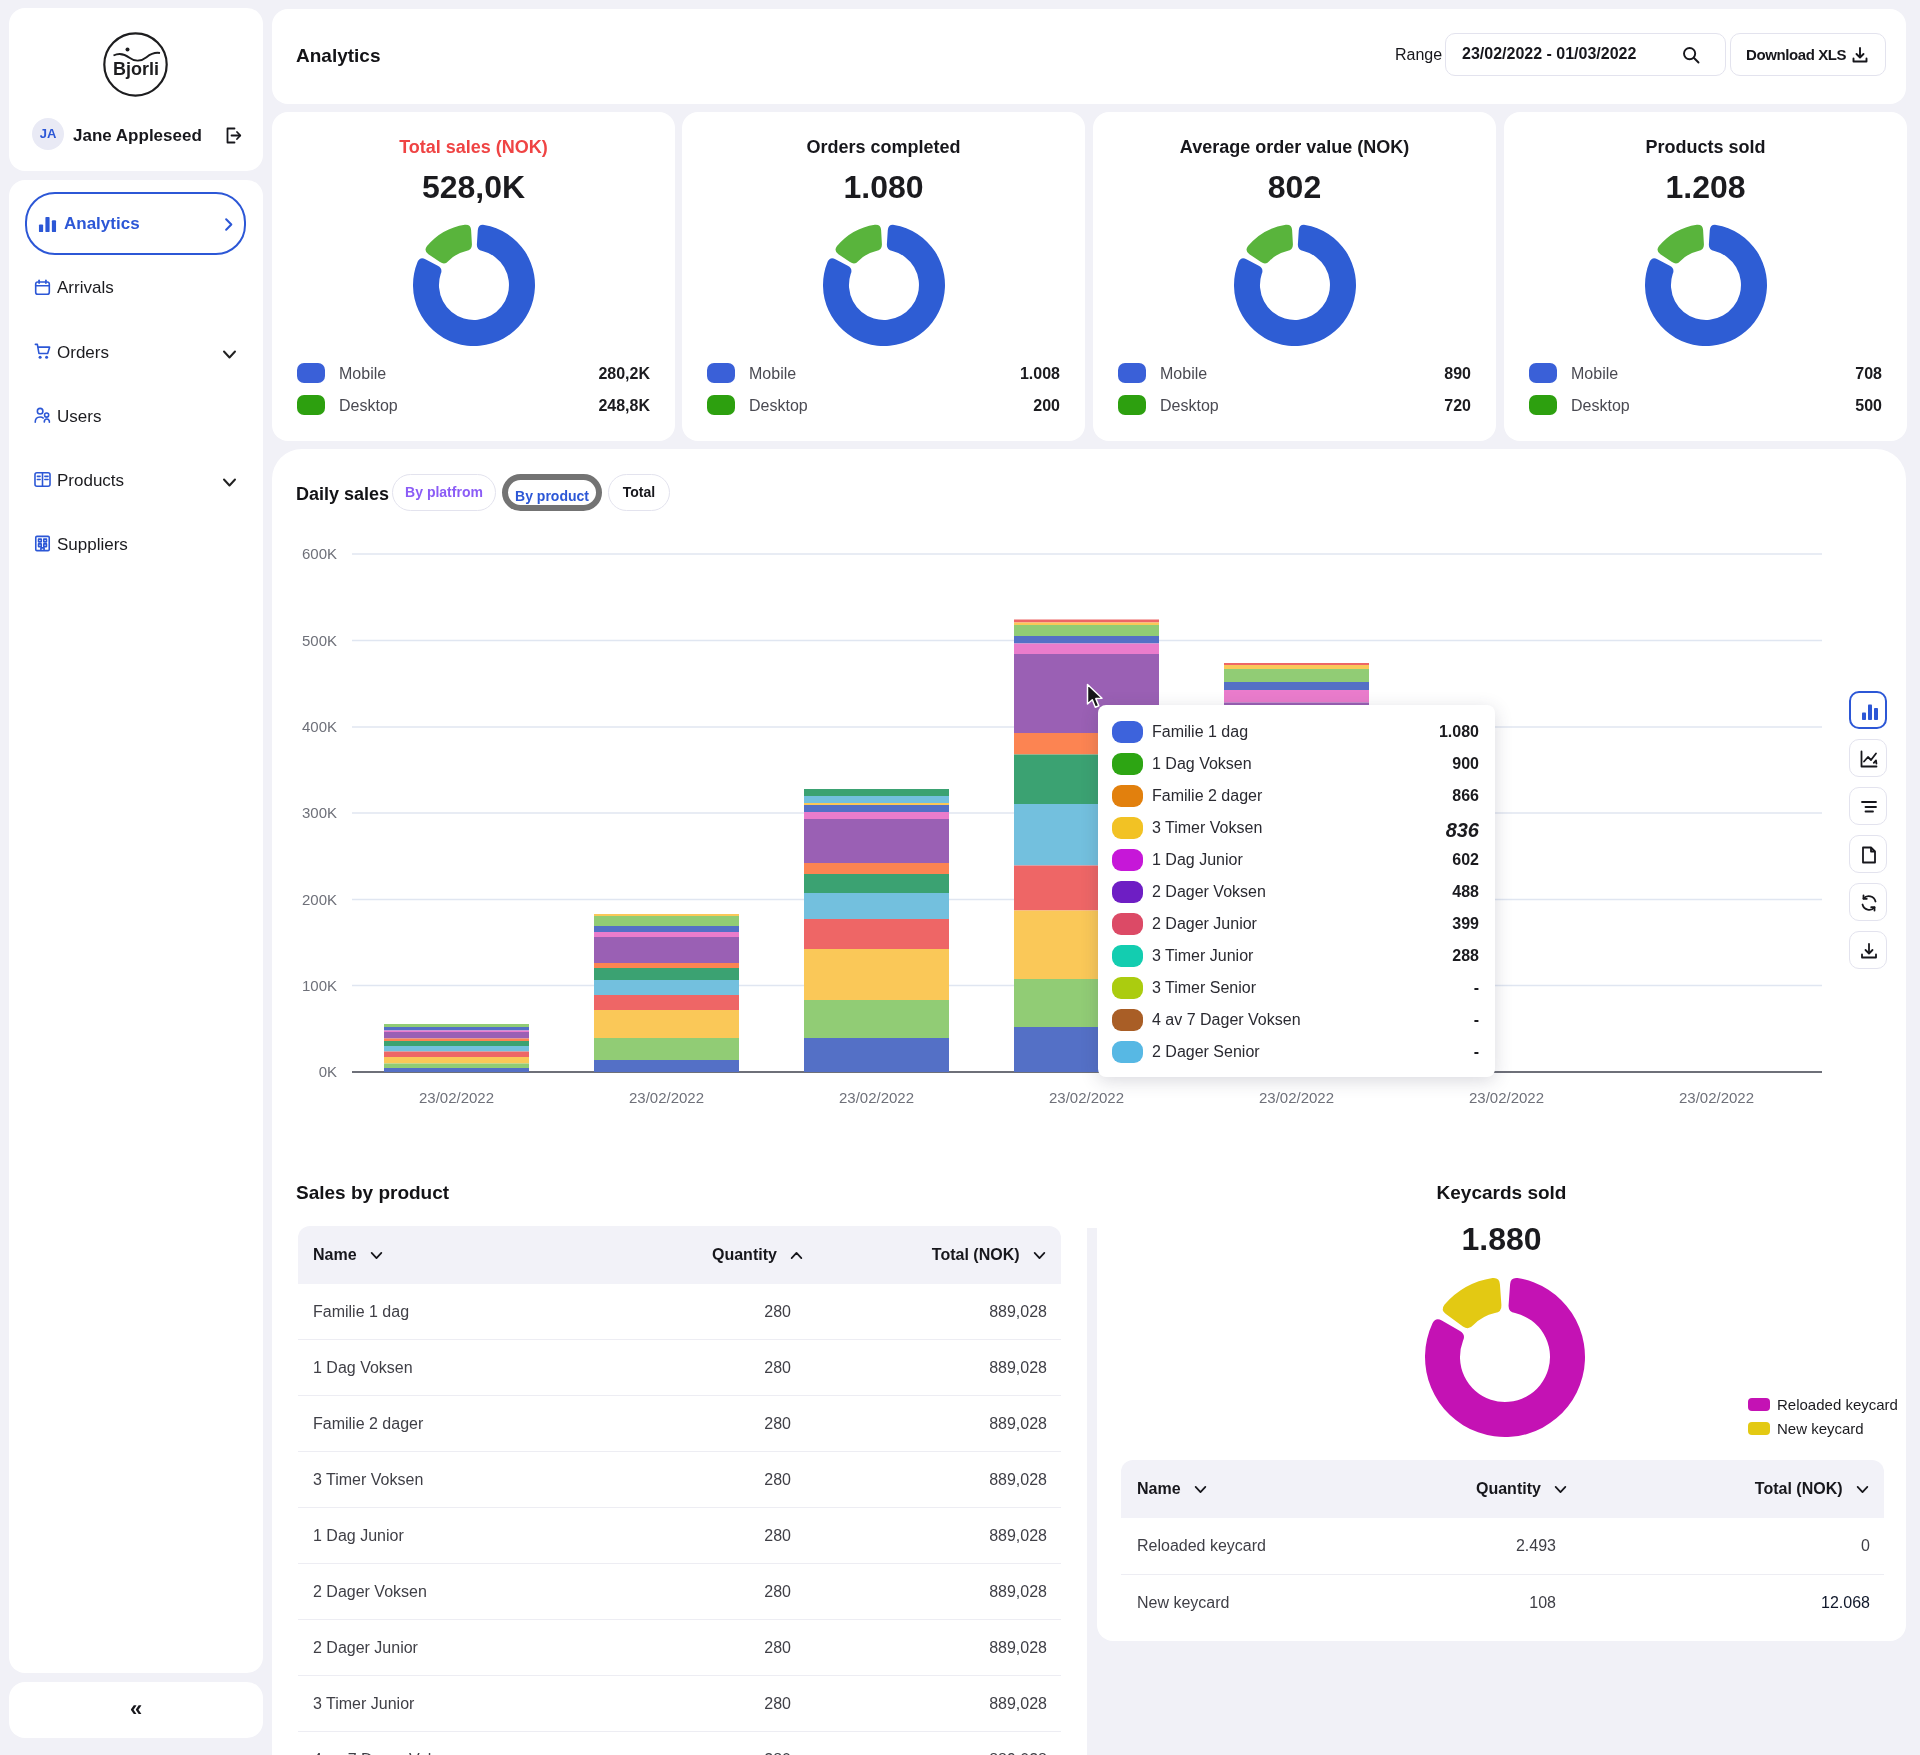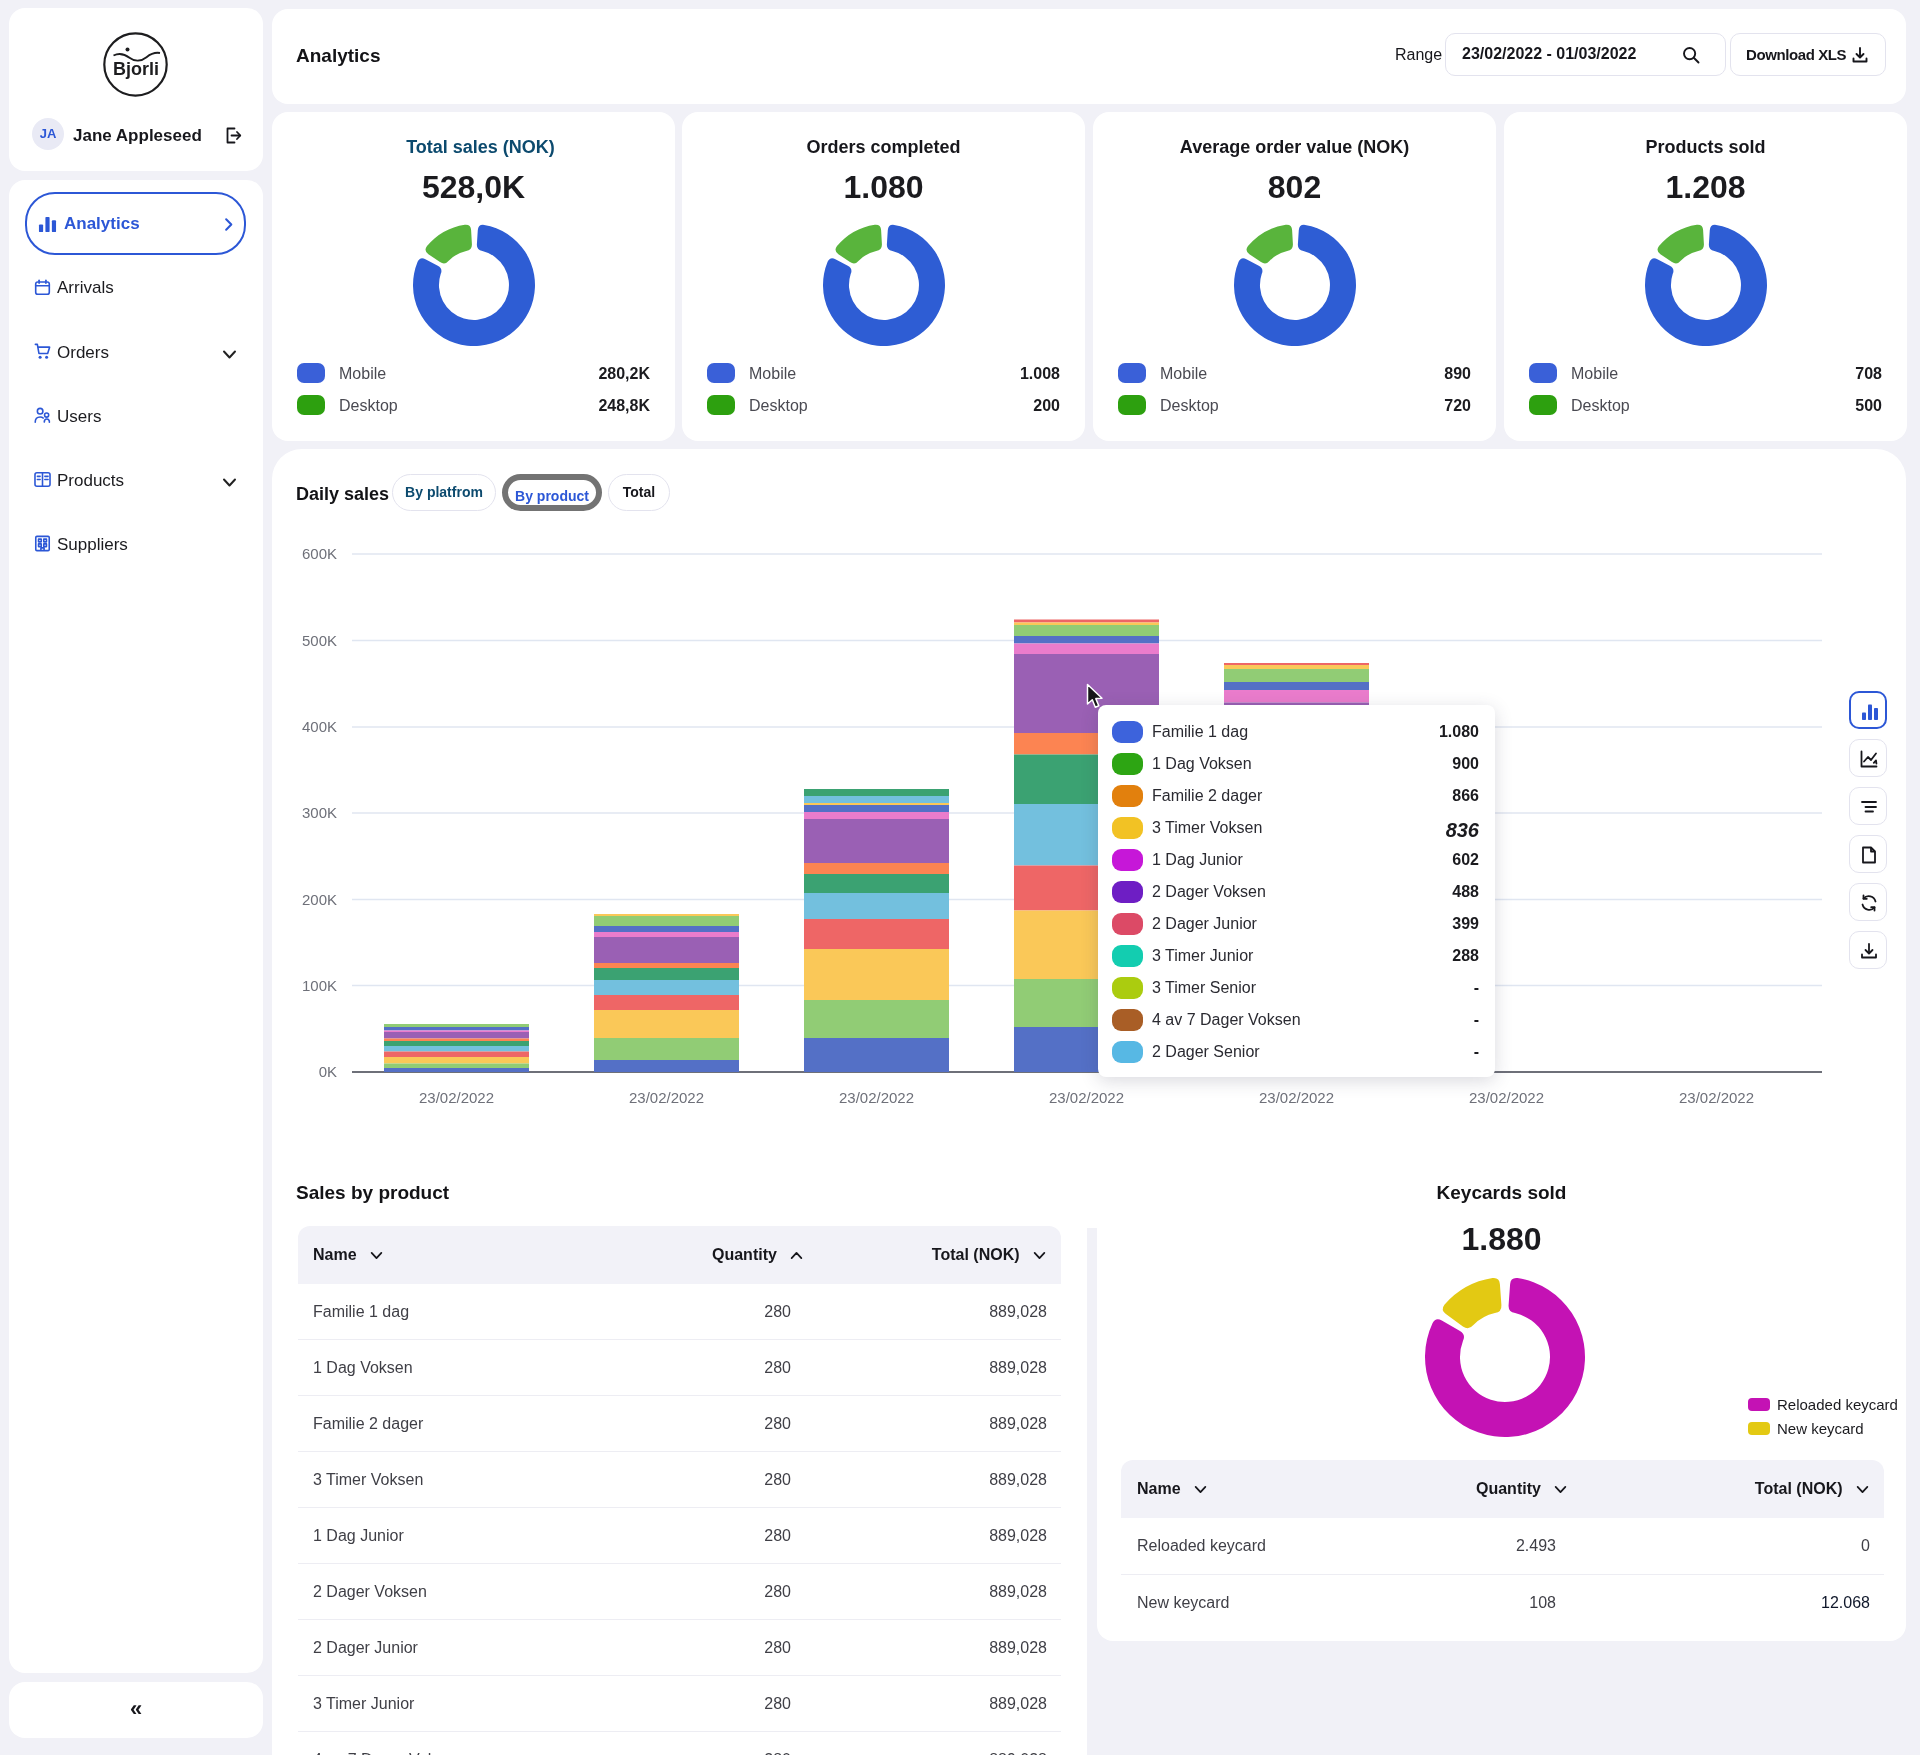--- a/index.html
+++ b/index.html
@@ -114,21 +114,21 @@
     <div class="abs b" style="left:15px; top:12px; font-size:15px; letter-spacing:-0.4px; color:#17171c;">Download XLS</div>
     <svg class="abs" style="left:120px; top:12px;" width="18" height="18" viewBox="0 0 18 18" fill="none" stroke="#17171c" stroke-width="1.9" stroke-linecap="round" stroke-linejoin="round">
         <path d="M9 2 V11"></path>
         <path d="M5.5 8 L9 11.5 L12.5 8"></path>
         <path d="M2.5 12.5 V15.5 H15.5 V12.5"></path>
       </svg>
   </div>
 </div>
 
 <div class="card" style="left:272px; top:112px; width:403px; height:329px;">
-  <div class="abs b" style="left:0; top:25px; width:100%; text-align:center; font-size:18px; color:#0c4a6e;margin-left:7px;">Total sales (NOK)</div>
+  <div class="abs b" style="left:0; top:25px; width:100%; text-align:center; font-size:18px; color:#ef4444;">Total sales (NOK)</div>
   <div class="abs b" style="left:0; top:57px; width:100%; text-align:center; font-size:32px; color:#1b1b1f;">528,0K</div>
   <svg class="abs" style="left:137px; top:108px;" width="130" height="130" viewBox="0 0 130 130">
     <path d="M75.2 4.9 A61 61 0 1 1 8.6 41.8 Q11.1 36.4 16.4 39.2 L28.8 45.8 Q34.1 48.6 31.7 54.1 A35 35 0 1 0 73.4 31.0 Q67.4 30.1 67.9 24.1 L68.8 10.1 Q69.3 4.1 75.2 4.9 Z" fill="#2e5dd4"></path>
     <path d="M18.0 26.1 A61 61 0 0 1 55.8 4.7 Q61.8 4.1 62.1 10.1 L62.9 24.1 Q63.2 30.0 57.2 30.9 A35 35 0 0 0 39.7 40.8 Q36.0 45.4 31.0 42.1 L19.4 34.2 Q14.4 30.9 18.0 26.1 Z" fill="#59b43c"></path>
   </svg>
   <div class="abs" style="left:25px; top:251px; width:28px; height:20px; border-radius:7px; background:#3a60d8;"></div>
   <div class="abs" style="left:67px; top:253px; font-size:16px; color:#4a4a52;">Mobile</div>
   <div class="abs b" style="right:25px; top:253px; font-size:16px; color:#1b1b1f; text-align:right;">280,2K</div>
   <div class="abs" style="left:25px; top:283px; width:28px; height:20px; border-radius:7px; background:#2da00f;"></div>
   <div class="abs" style="left:67px; top:285px; font-size:16px; color:#4a4a52;">Desktop</div>
@@ -173,21 +173,21 @@
   <div class="abs" style="left:67px; top:253px; font-size:16px; color:#4a4a52;">Mobile</div>
   <div class="abs b" style="right:25px; top:253px; font-size:16px; color:#1b1b1f; text-align:right;">708</div>
   <div class="abs" style="left:25px; top:283px; width:28px; height:20px; border-radius:7px; background:#2da00f;"></div>
   <div class="abs" style="left:67px; top:285px; font-size:16px; color:#4a4a52;">Desktop</div>
   <div class="abs b" style="right:25px; top:285px; font-size:16px; color:#1b1b1f; text-align:right;">500</div>
 </div>
 
 <div class="card" style="left:272px; top:449px; width:1634px; height:779px;border-radius:30px;">
   <div class="abs b" style="left:24px; top:35px; font-size:18px; color:#131316;">Daily sales</div>
   <div class="abs" style="left:120px; top:25px; width:104px; height:37px; border:1px solid #e3e3ee; border-radius:19px; text-align:center;">
-    <span style="font-size:14px; font-weight:bold; color:#0c4a6e; line-height:35px;">By platfrom</span>
+    <span style="font-size:14px; font-weight:bold; color:#8b5cf6; line-height:35px;">By platfrom</span>
   </div>
   <div class="abs" style="left:230px; top:25px; width:100px; height:37px; border:6px solid #737373; border-radius:19px; text-align:center;">
     <span style="font-size:14px; font-weight:bold; color:#2c57d6; line-height:33px;">By product</span>
   </div>
   <div class="abs" style="left:336px; top:25px; width:62px; height:37px; border:1px solid #e3e3ee; border-radius:19px; text-align:center;">
     <span style="font-size:14px; font-weight:bold; color:#17171c; line-height:35px;">Total</span>
   </div>
   <svg class="abs" style="left:0; top:0;" width="1634" height="699" viewBox="0 0 1634 699">
 <line x1="80" y1="105.0" x2="1550" y2="105.0" stroke="#e0e6f1" stroke-width="1.5"></line>
 <line x1="80" y1="191.5" x2="1550" y2="191.5" stroke="#e0e6f1" stroke-width="1.5"></line>

